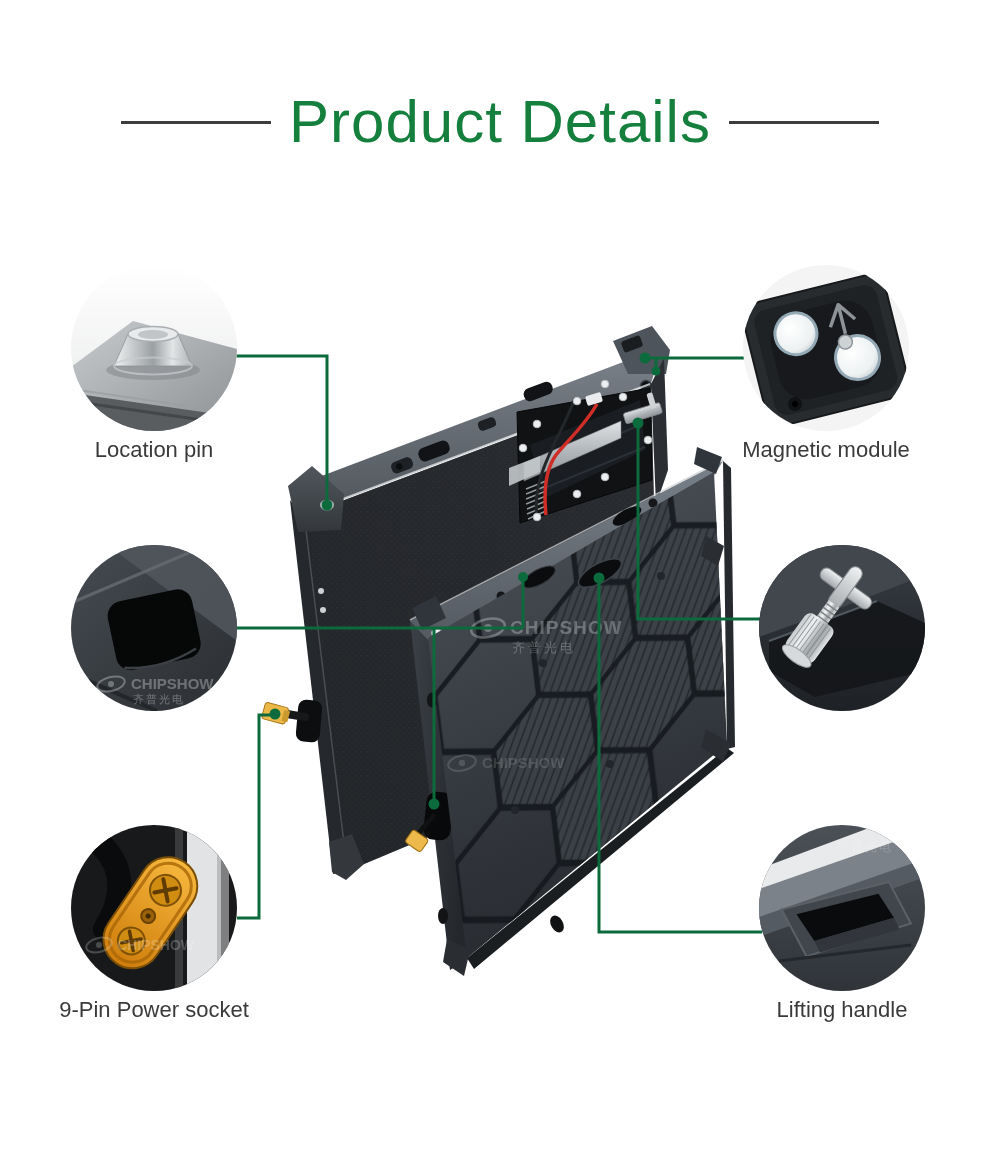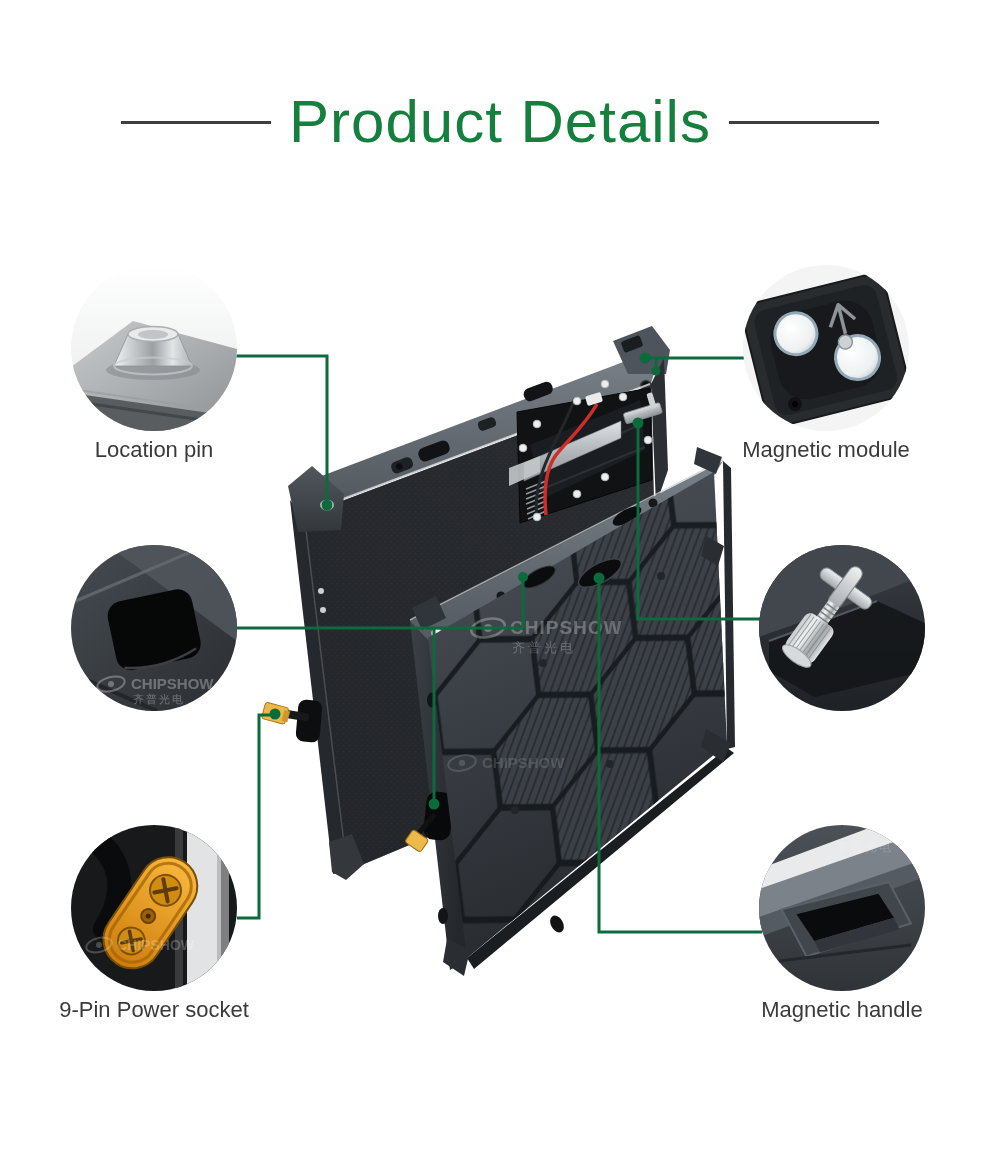--- a/index.html
+++ b/index.html
@@ -420,16 +420,16 @@
         <polygon points="0,92 166,34 166,52 0,112" fill="#555b62"></polygon>
         <g transform="rotate(-8 84 104)">
           <path d="M26,76 L136,64 L152,108 L44,126 Z" fill="#41464d" stroke="#5b6168" stroke-width="2"></path>
           <path d="M40,83 L124,74 L136,100 L54,112 Z" fill="#0a0b0c"></path>
           <path d="M54,112 L136,100 L140,112 L58,124 Z" fill="#32363c"></path>
         </g>
         <path d="M20,136 L152,120" stroke="#24272b" stroke-width="3"></path>
         <text x="78" y="26" font-size="12" fill="#ffffff" opacity="0.18" letter-spacing="2">齐普光电</text>
       </svg>
     </div>
-    <div class="callout-label">Magnetic handle</div>
+    <div class="callout-label">Lifting handle</div>
   </div>
 
 </div>
 
 </body></html>

